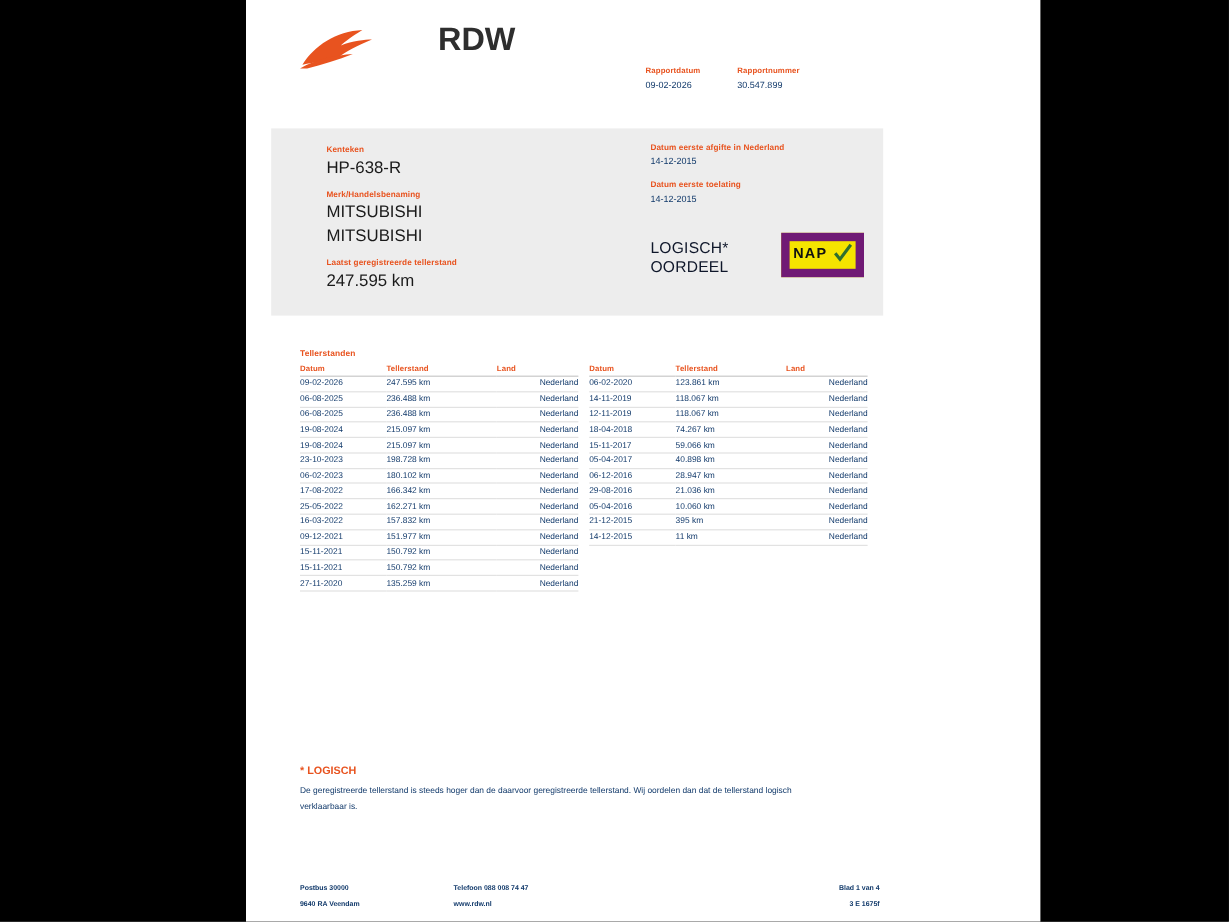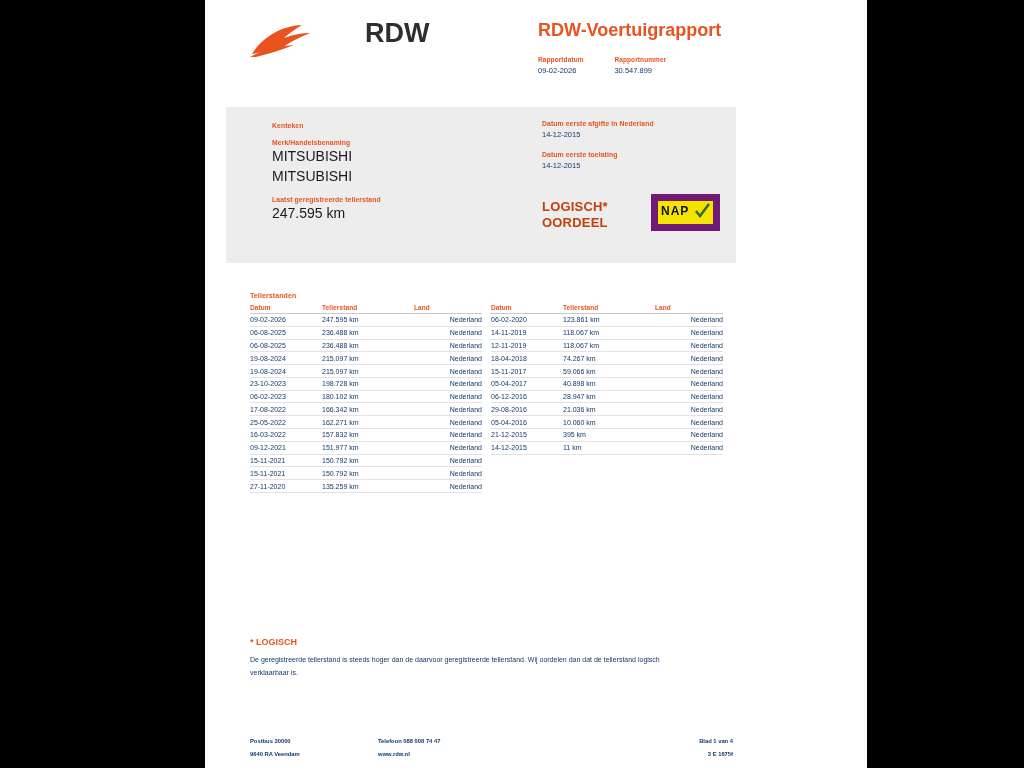--- a/index.html
+++ b/index.html
@@ -119,22 +119,22 @@
     font-size: 7.5px;
     color: #123a6b;
     line-height: 12px;
     margin-top: 2px;
   }
   .verdict {
     position: absolute;
     left: 316px;
     top: 92px;
     font-size: 13px;
-    font-weight: bold;
-    color: #c2410c;
+    font-weight: normal;
+    color: #0f172a;
     line-height: 16px;
     letter-spacing: 0.2px;
   }
   .nap-badge {
     position: absolute;
     left: 425px;
     top: 87px;
     width: 55px;
     height: 23px;
     background: #f5e400;
@@ -240,36 +240,36 @@
 <div class="page">
 
   <div class="header">
     <div class="logo-wrap">
       <svg class="logo-mark" viewBox="0 0 62 34">
         <path d="M2 30 C12 14, 30 2, 52 1 C44 6, 38 10, 34 14 C44 10, 54 9, 60 9 C48 14, 38 19, 32 24 C24 26, 12 28, 2 30 Z" fill="#e8531f"></path>
         <path d="M0 33 C14 25, 30 22, 44 21 C32 26, 18 30, 6 33 Z" fill="#e8531f"></path>
       </svg>
       <div class="logo-text">RDW</div>
     </div>
-    <div class="report-title">RDW-Voertuigrapport</div>
     <div class="report-meta">
       <div class="col col1">
         <div class="meta-label">Rapportdatum</div>
         <div class="meta-value">09-02-2026</div>
       </div>
       <div class="col">
         <div class="meta-label">Rapportnummer</div>
         <div class="meta-value">30.547.899</div>
       </div>
     </div>
   </div>
 
   <div class="summary">
     <div class="left">
       <div class="field-label first">Kenteken</div>
+      <div class="field-value-big">HP-638-R</div>
       <div class="field-label">Merk/Handelsbenaming</div>
       <div class="field-value-big">MITSUBISHI</div>
       <div class="field-value-big">MITSUBISHI</div>
       <div class="field-label">Laatst geregistreerde tellerstand</div>
       <div class="field-value-big">247.595 km</div>
     </div>
     <div class="right">
       <div class="field-label first">Datum eerste afgifte in Nederland</div>
       <div class="field-value-small">14-12-2015</div>
       <div class="field-label">Datum eerste toelating</div>

